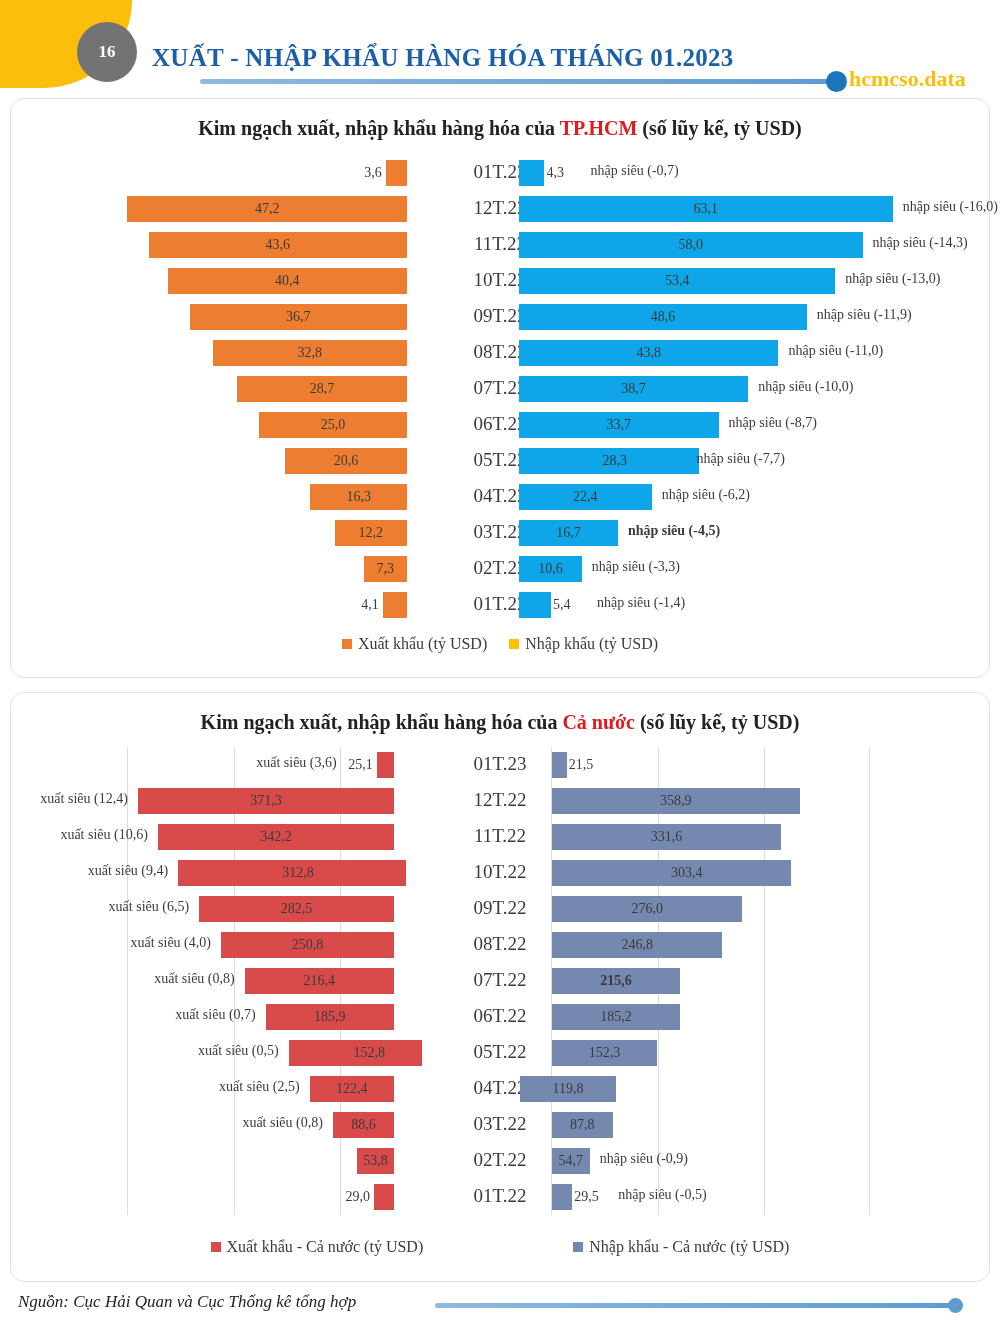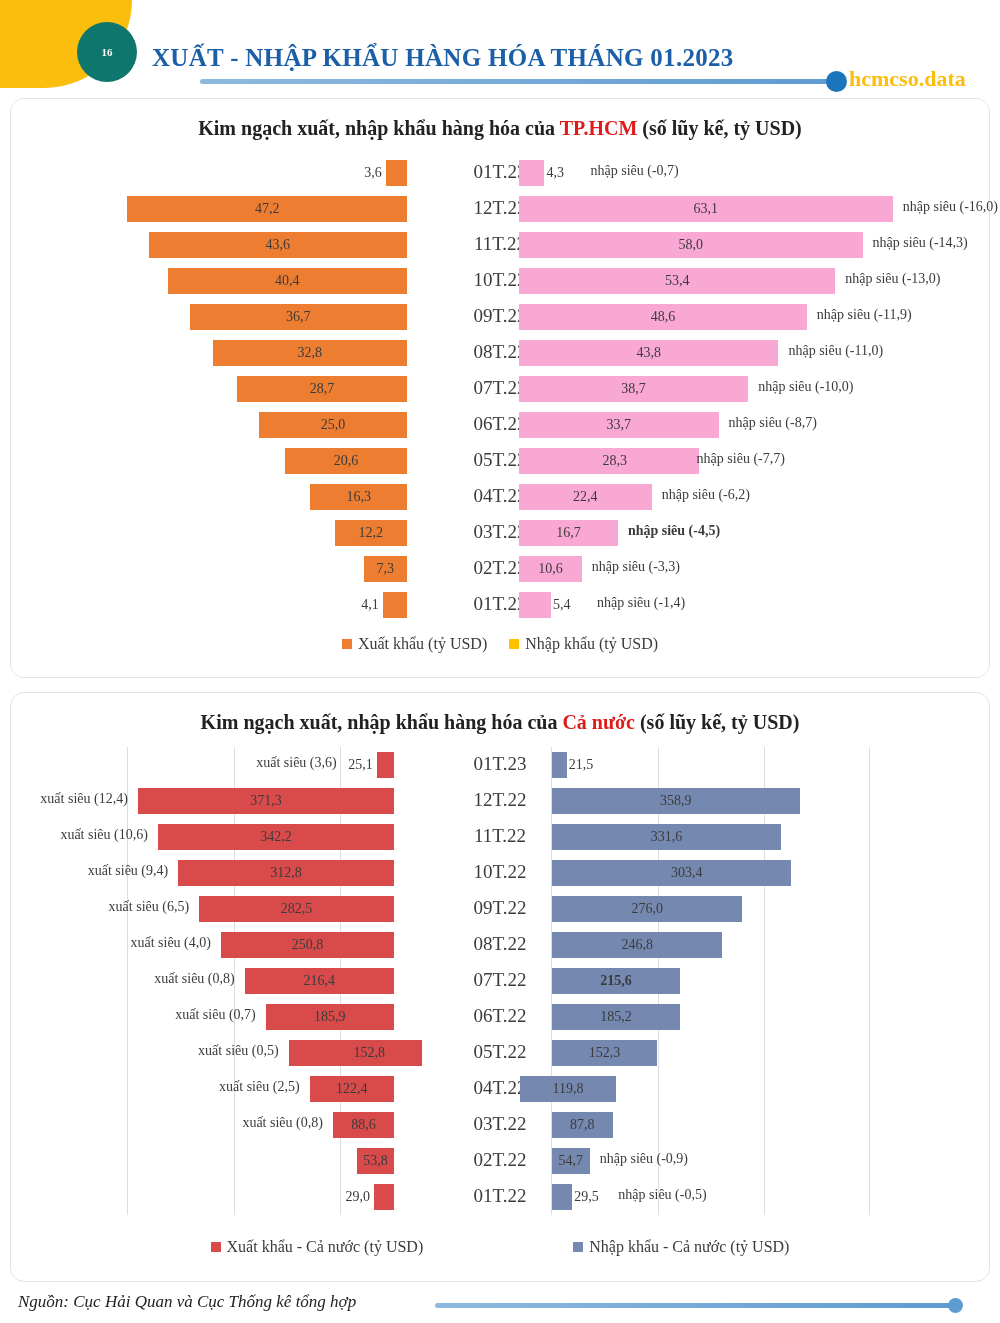--- a/index.html
+++ b/index.html
@@ -14,25 +14,25 @@
   
   .header{position:absolute;left:0;top:0;width:1000px;height:92px;}
   .yellow-blob{
     position:absolute;left:0;top:0;width:132px;height:88px;
     background:#FBBE0C;
     border-radius:0 0 88px 0;
   }
   .page-badge{
     position:absolute;left:77px;top:22px;width:60px;height:60px;
     border-radius:50%;
-    background:#0f766e;
+    background:#737373;
     color:#ffffff;
     display:flex;align-items:center;justify-content:center;
     font-family:"Liberation Serif", serif;
-    font-size:11px;font-weight:bold;
+    font-size:17px;font-weight:bold;
   }
   .header-title{
     position:absolute;left:152px;top:44px;
     font-family:"Liberation Serif", serif;
     font-size:25px;font-weight:bold;
     color:#1B5FA8;
     letter-spacing:0.3px;
     white-space:nowrap;
   }
   .header-rule{
@@ -99,21 +99,21 @@
   .out-label{
     position:absolute;top:50%;margin-top:-10px;
     font-family:"Liberation Serif", serif;
     font-size:14px;color:#3B3B3B;white-space:nowrap;
   }
   .out-left{text-align:right;}
   .out-right{text-align:left;}
 
   
   .c-export-hcm{background:#ED7D31;}
-  .c-import-hcm{background:#f9a8d4;}
+  .c-import-hcm{background:#0ea5e9;}
   .c-export-nat{background:#D94B4B;}
   .c-import-nat{background:#7588B0;}
 
   
   .grid{position:absolute;top:0;width:1px;background:#DDDDDD;}
 
   
   .legend{
     position:absolute;left:0;width:100%;
     display:flex;justify-content:center;
@@ -337,21 +337,21 @@
         <div class="bar-left c-export-nat" style="width: 236.118px; left: 146.882px;">
           <span class="bar-val">342,2</span>
         </div>
         <div class="bar-right c-import-nat" style="width: 228.804px; left: 541px;">
           <span class="bar-val">331,6</span>
         </div>
         <div class="out-label out-left" style="right: 841.118px;">xuất siêu (10,6)</div>
       </div>
       <div class="row" style="height: 36px;">
         <div class="cat-label">10T.22</div>
-        <div class="bar-left c-export-nat" style="width: 215.832px; left: 167.168px;">
+        <div class="bar-left c-export-nat" style="width: 215.832px; left: 167.168px; padding-left: 12px;">
           <span class="bar-val">312,8</span>
         </div>
         <div class="bar-right c-import-nat" style="width: 209.346px; left: 541px; padding-left: 30px;">
           <span class="bar-val">303,4</span>
         </div>
         <div class="out-label out-left" style="right: 820.832px;">xuất siêu (9,4)</div>
       </div>
       <div class="row" style="height: 36px;">
         <div class="cat-label">09T.22</div>
         <div class="bar-left c-export-nat" style="width: 194.925px; left: 188.075px;">

